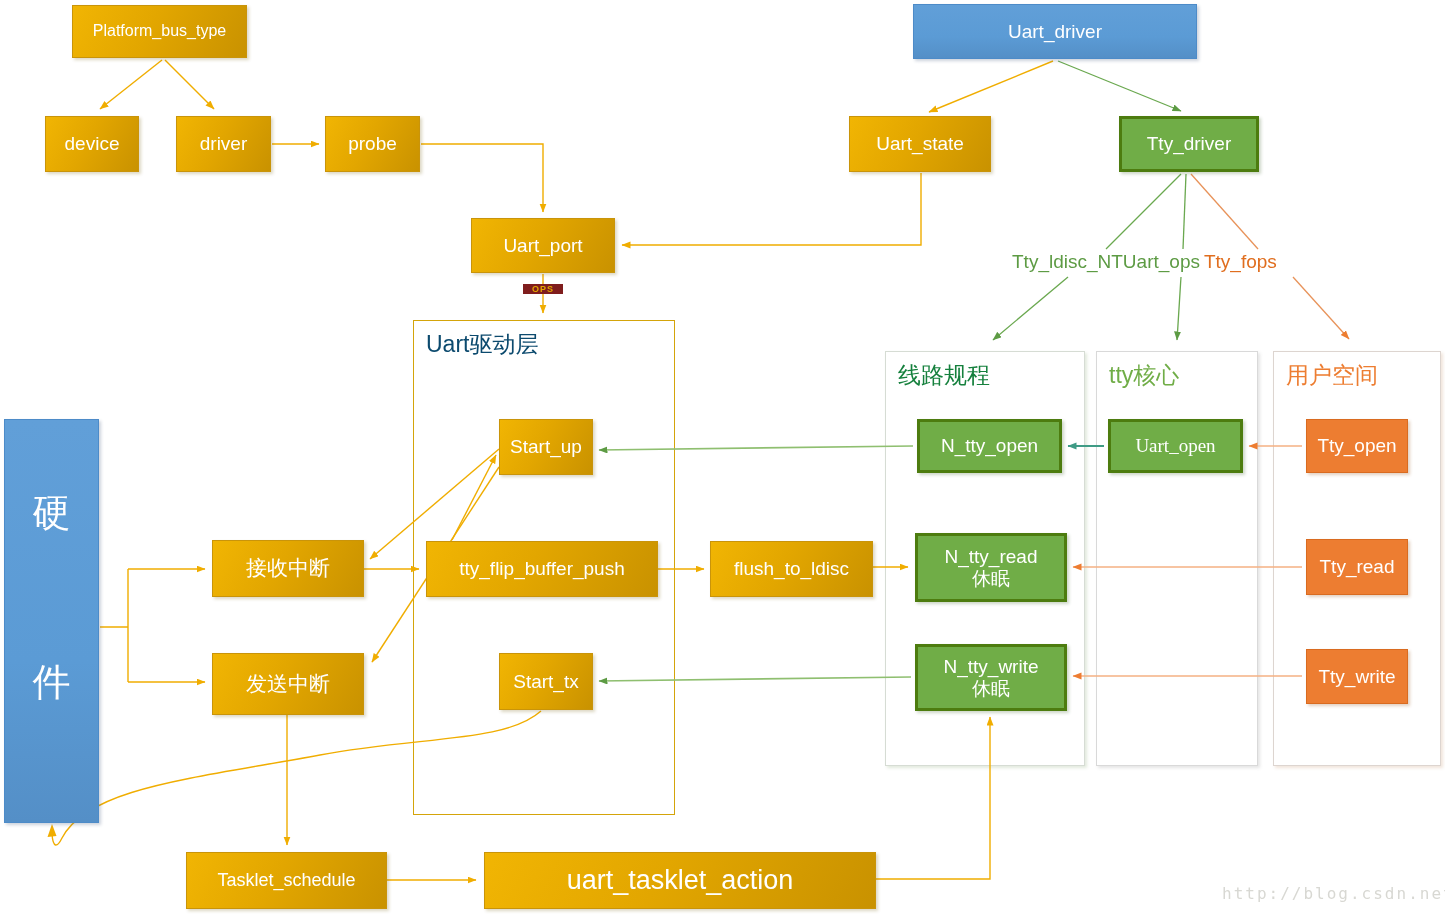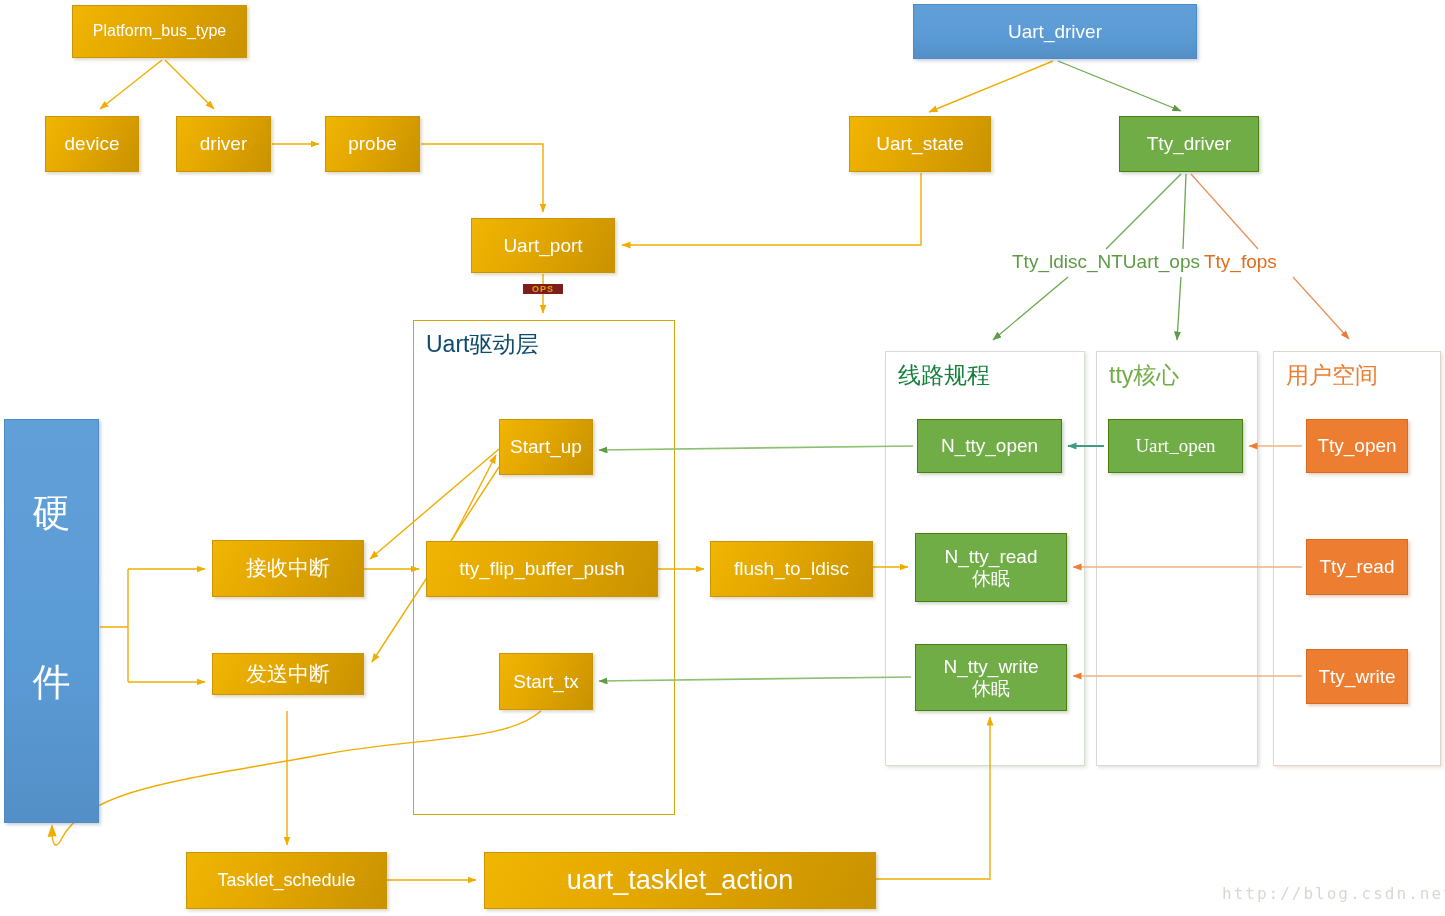--- a/index.html
+++ b/index.html
@@ -15,21 +15,21 @@
   }
   .gold{
     background:linear-gradient(118deg,#f1b503 0%,#e2a600 45%,#c99200 100%);
     border:1px solid #c9940a;box-shadow:2px 2px 3px rgba(120,100,20,.25);
   }
   .blue{
     background:linear-gradient(180deg,#619fd8 0%,#5b9bd5 60%,#548fc7 100%);
     border:1px solid #4d8bc8;box-shadow:2px 2px 3px rgba(90,110,140,.3);
   }
   .greenbox{
-    background:#70ad47;border:1px solid #4d7c0f;box-shadow:2px 2px 3px rgba(90,120,70,.3);
+    background:#70ad47;border:3px solid #4d7c0f;box-shadow:2px 2px 3px rgba(90,120,70,.3);
   }
   .orangebox{
     background:#ed7d31;border:1px solid #d96b20;box-shadow:2px 2px 3px rgba(160,100,50,.3);text-align:center;
   }
   
   .container-box{
     position:absolute;background:#ffffff;box-sizing:border-box;z-index:1;
   }
   .container-title{
     position:absolute;top:8px;left:12px;font-size:23px;z-index:2;white-space:nowrap;
@@ -156,21 +156,21 @@
   <span id="ops-label" class="small-label">OPS</span>
 
   <div class="box gold" style="left:499px;top:419px;width:94px;height:56px;">Start_up</div>
 
   <div class="box gold" style="left:212px;top:540px;width:152px;height:57px;font-size:21px;">接收中断</div>
 
   <div class="box gold" style="left:426px;top:541px;width:232px;height:56px;">tty_flip_buffer_push</div>
 
   <div class="box gold" style="left:710px;top:541px;width:163px;height:56px;">flush_to_ldisc</div>
 
-  <div class="box gold" style="left:212px;top:653px;width:152px;height:42px;font-size:21px;">发送中断</div>
+  <div class="box gold" style="left:212px;top:653px;width:152px;height:62px;font-size:21px;">发送中断</div>
 
   <div class="box gold" style="left:499px;top:653px;width:94px;height:57px;">Start_tx</div>
 
   <div class="box blue" style="left:4px;top:419px;width:95px;height:404px;font-size:38px;justify-content:flex-start;">
     <span style="margin-top:72px;">硬</span>
     <span style="margin-top:125px;">件</span>
   </div>
 
   <div id="ldisc-labels">
     <span style="color:#5d9b44;">Tty_ldisc_NT</span><span style="color:#5d9b44;">Uart_ops</span><span style="color:#e06e1f;margin-left:4px;">Tty_fops</span>

